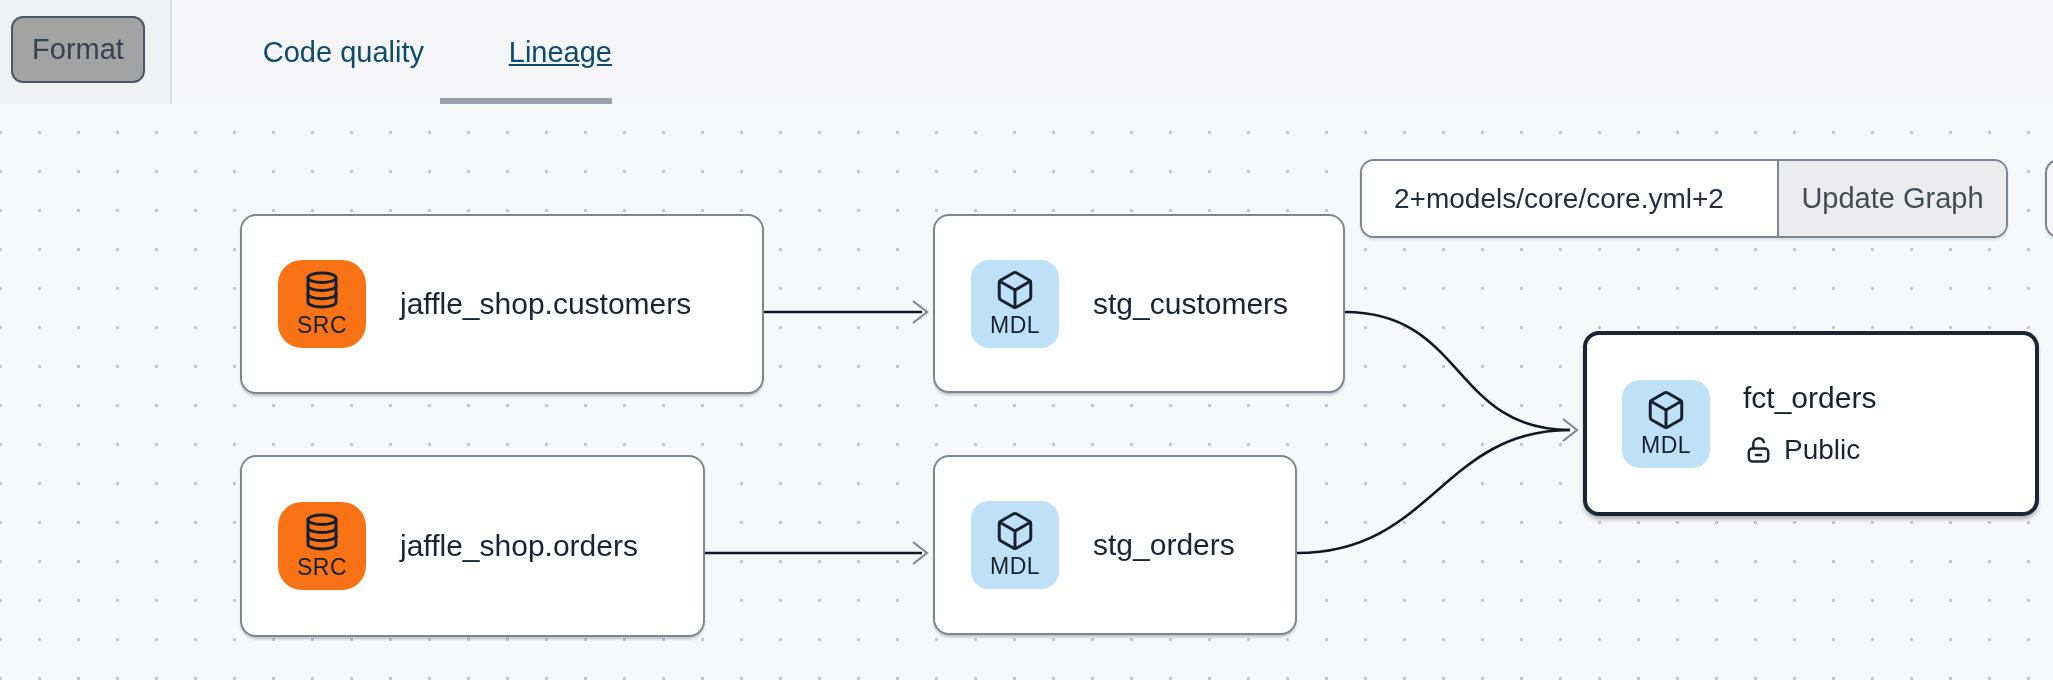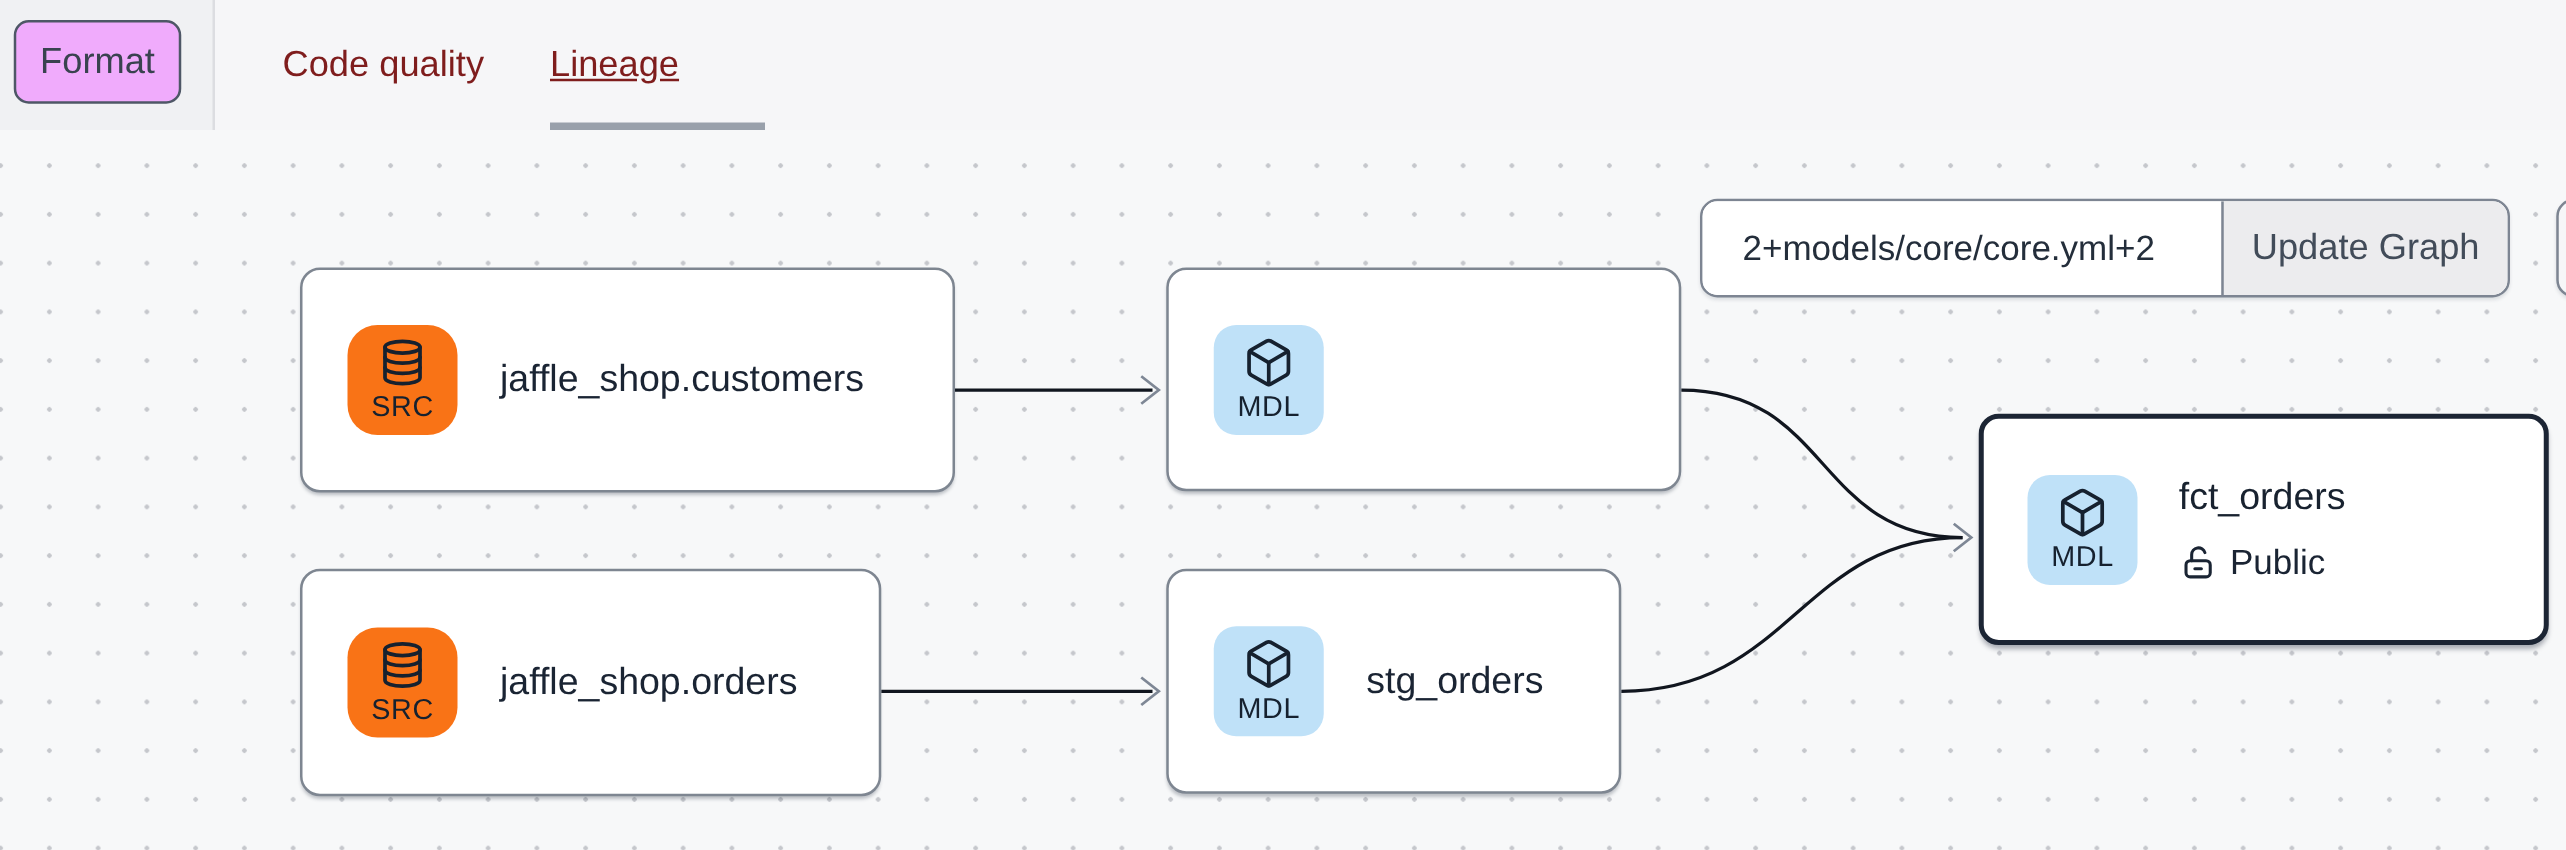--- a/index.html
+++ b/index.html
@@ -13,29 +13,29 @@
   .topbar {
     position: absolute; top: 0; left: 0; width: 2053px; height: 104px;
     background: #f6f6f8;
   }
   .topbar-left {
     position: absolute; top: 0; left: 0; width: 172px; height: 104px;
     background: #f0f1f3; border-right: 2px solid #dcdde1;
   }
   .format-btn {
     position: absolute; left: 11px; top: 16px; width: 134px; height: 67px;
-    background: #f0abfc; border: 2.5px solid #4e5766; border-radius: 12px;
+    background: #a3a3a3; border: 2.5px solid #4e5766; border-radius: 12px;
     font-size: 29px; color: #39424f;
     display: flex; align-items: center; justify-content: center;
     cursor: pointer;
   }
   .tab {
     position: absolute; top: 0; height: 104px;
-    display: flex; align-items: center; justify-content: flex-start;
-    font-size: 29px; color: #7f1d1d; cursor: pointer;
+    display: flex; align-items: center; justify-content: flex-end;
+    font-size: 29px; color: #0c4a6e; cursor: pointer;
   }
   .tab-codequality { left: 226px; width: 198px; }
   .tab-lineage    { left: 440px; width: 172px; text-decoration: underline; }
   .tab-underline {
     position: absolute; bottom: 0; left: 0; width: 100%; height: 6px;
     background: #99a0ab;
   }
   
   .canvas {
     position: absolute; top: 104px; left: 0; width: 2053px; height: 576px;
@@ -150,20 +150,21 @@
 
 <div class="node n-stg-customers">
   <div class="badge badge-mdl">
     <svg viewBox="0 0 24 24" stroke="#16212f" stroke-width="1.7" fill="none" stroke-linecap="round" stroke-linejoin="round">
       <path d="M21 16V8a2 2 0 0 0-1-1.73l-7-4a2 2 0 0 0-2 0l-7 4A2 2 0 0 0 3 8v8a2 2 0 0 0 1 1.73l7 4a2 2 0 0 0 2 0l7-4A2 2 0 0 0 21 16z"></path>
       <polyline points="3.27 6.96 12 12.01 20.73 6.96"></polyline>
       <line x1="12" y1="22.08" x2="12" y2="12"></line>
     </svg>
     <span class="badge-code">MDL</span>
   </div>
+  <span class="node-label">stg_customers</span>
 </div>
 
 <div class="node n-jaffle-orders">
   <div class="badge badge-src">
     <svg viewBox="0 0 24 24" stroke="#16212f" stroke-width="1.7" fill="none" stroke-linecap="round" stroke-linejoin="round">
       <ellipse cx="12" cy="5" rx="8" ry="2.7"></ellipse>
       <path d="M4 5v4.6c0 1.5 3.6 2.7 8 2.7s8-1.2 8-2.7V5"></path>
       <path d="M4 9.6v4.7c0 1.5 3.6 2.7 8 2.7s8-1.2 8-2.7V9.6"></path>
       <path d="M4 14.3V19c0 1.5 3.6 2.7 8 2.7s8-1.2 8-2.7v-4.7"></path>
     </svg>

